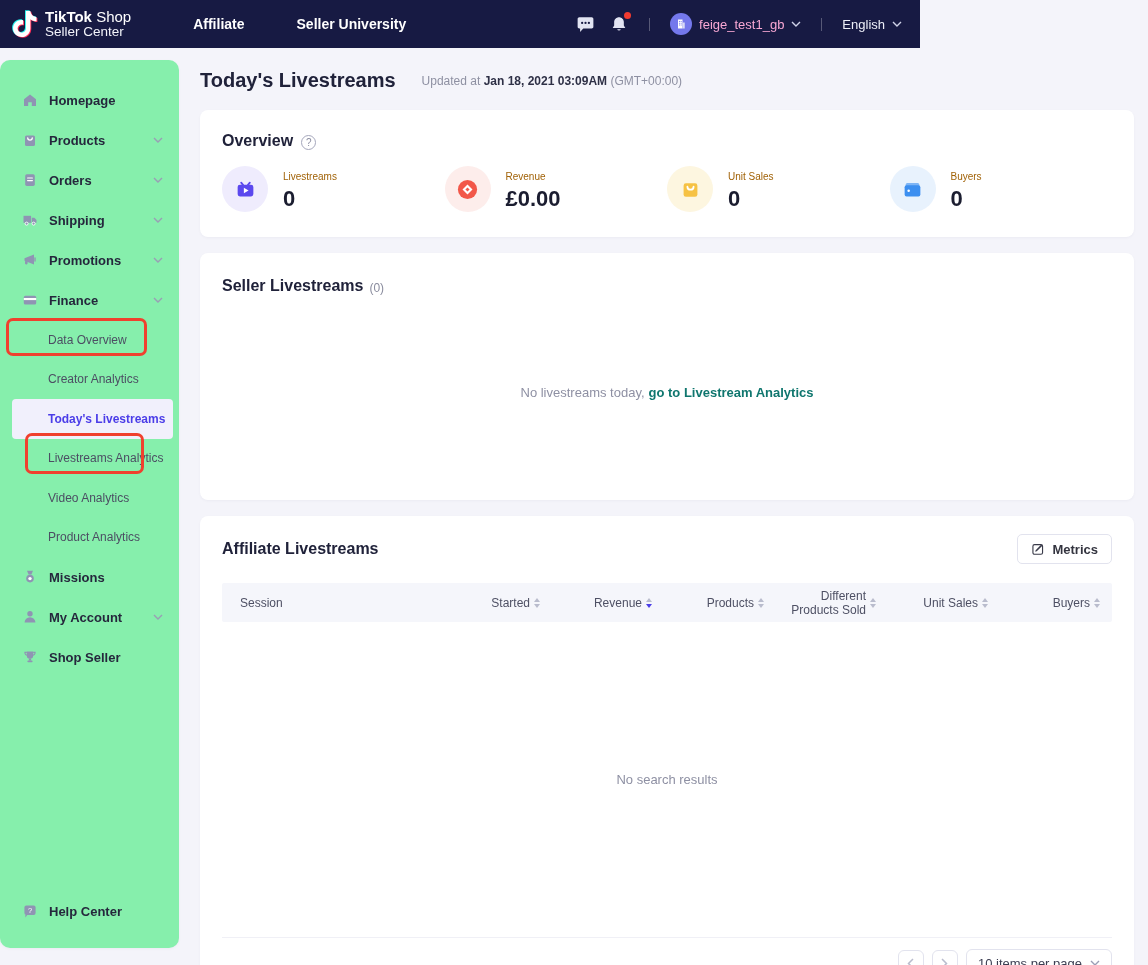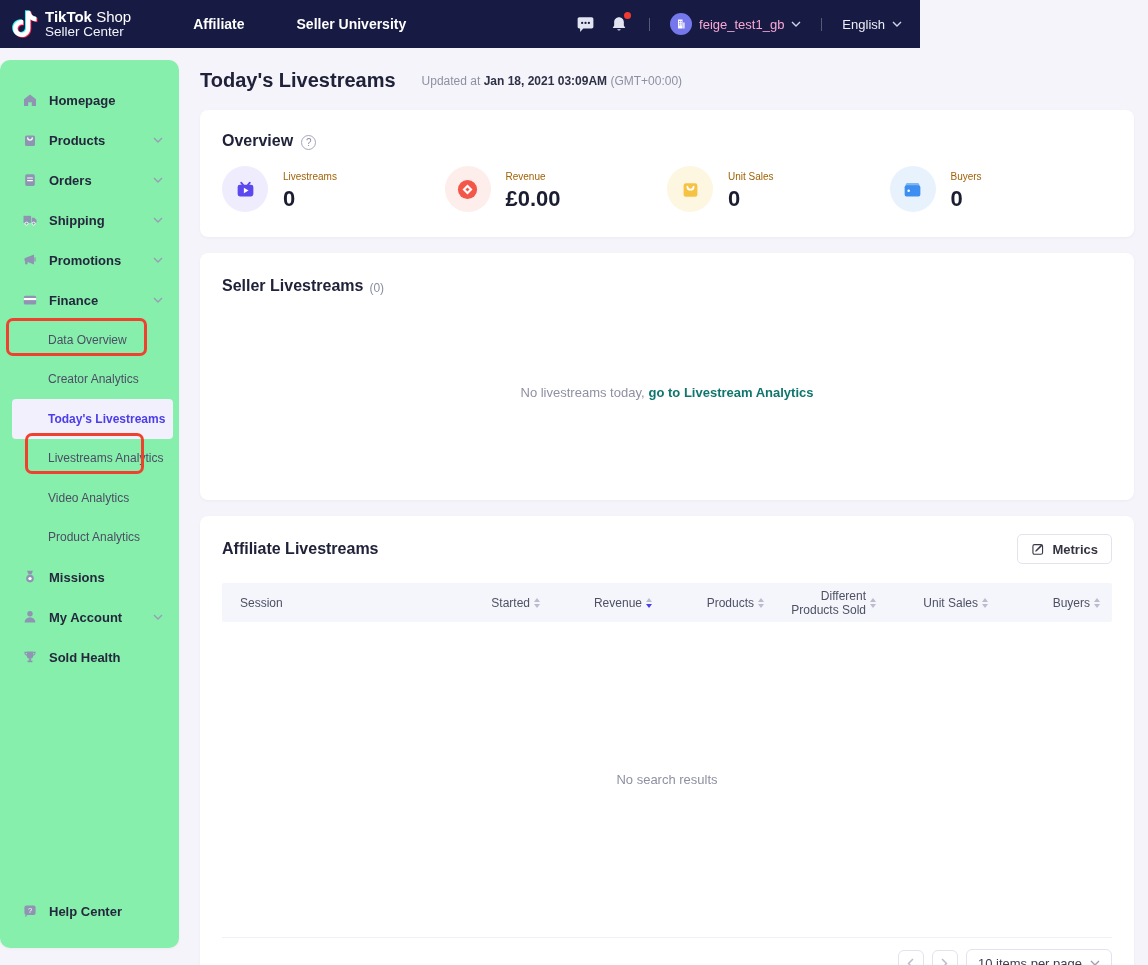--- a/index.html
+++ b/index.html
@@ -266,21 +266,21 @@
     </div>
     <div class="side-item">
       <span class="side-ico">
           <svg width="16" height="16" viewBox="0 0 16 16">
             <path d="M4.8 2.4h6.4v4.2a3.2 3.2 0 0 1-6.4 0z" fill="#8f94b3"></path>
             <path d="M4.8 3.4H2.9a2.5 2.5 0 0 0 2.4 2.7M11.2 3.4h1.9a2.5 2.5 0 0 1-2.4 2.7" stroke="#8f94b3" stroke-width="1.1" fill="none"></path>
             <rect x="6.9" y="9.6" width="2.2" height="2" fill="#8f94b3"></rect>
             <rect x="5.4" y="11.6" width="5.2" height="1.7" rx=".8" fill="#8f94b3"></rect>
           </svg>
         </span>
-      <span class="side-label">Sold Health</span>
+      <span class="side-label">Shop Seller</span>
     </div>
   </div>
   <div class="help-item">
     <span class="side-ico">
         <svg width="16" height="16" viewBox="0 0 16 16">
           <rect x="2.4" y="2.6" width="11.2" height="9.4" rx="2" fill="#8f94b3"></rect>
           <path d="M5.2 12l-1.8 2.4V12z" fill="#8f94b3"></path>
           <text x="8" y="9.6" text-anchor="middle" font-size="7.5" fill="#fff" font-family="Liberation Sans, sans-serif">?</text>
         </svg>
       </span>

